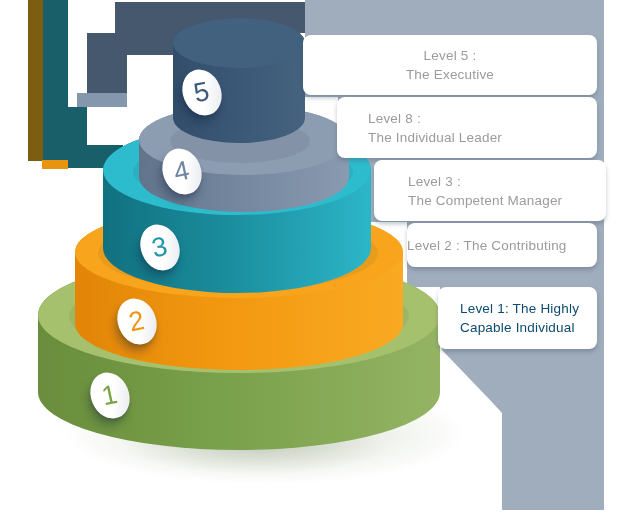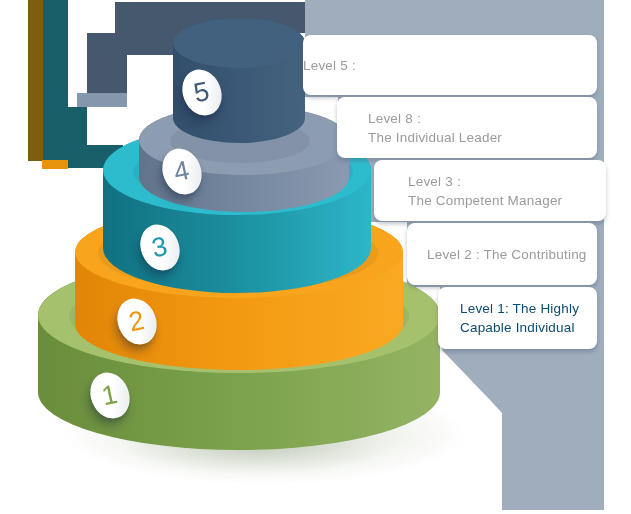--- a/index.html
+++ b/index.html
@@ -55,24 +55,24 @@
   .b2{left:118px;top:298px;}
   .b1{left:91px;top:372px;}
   
   .card{
     position:absolute;z-index:6;border-radius:8px;
     box-shadow:0 3px 4px rgba(73,89,110,.35);
     display:flex;flex-direction:column;justify-content:center;
     font-size:13.5px;line-height:19px;letter-spacing:.2px;
   }
   .card span{display:block;white-space:nowrap;}
-  .c1{left:303px;top:35px;width:294px;height:60px;}
+  .c1{left:303px;top:35px;width:294px;height:60px;text-align:center;}
   .c2{left:337px;top:97px;width:260px;height:61px;padding-left:31px;}
   .c3{left:374px;top:160px;width:232px;height:61px;padding-left:34px;}
-  .c4{left:407px;top:223px;width:190px;height:62px;padding-left:20px;}
+  .c4{left:407px;top:223px;width:190px;height:44px;}
   .c5{left:438px;top:287px;width:159px;height:62px;padding-left:22px;}
 </style>
 </head>
 <body>
 
 <div class="canvas">
 
   <div class="shadow-a"></div>
   <div class="shadow-b"></div>
 
@@ -155,20 +155,21 @@
   </div>
   <div class="badge b2">
     <span style="color: rgb(240, 147, 15);">2</span>
   </div>
   <div class="badge b1">
     <span style="color: rgb(122, 163, 68);">1</span>
   </div>
 
   <div class="card c1" style="background-color: rgb(255, 255, 255); color: rgb(155, 155, 155);">
     <span>Level 5 :</span>
+    <span>The Executive</span>
   </div>
   <div class="card c2" style="background-color: rgb(255, 255, 255); color: rgb(155, 155, 155);">
     <span>Level 8 :</span>
     <span>The Individual Leader</span>
   </div>
   <div class="card c3" style="background-color: rgb(255, 255, 255); color: rgb(155, 155, 155);">
     <span>Level 3 :</span>
     <span>The Competent Manager</span>
   </div>
   <div class="card c4" style="background-color: rgb(255, 255, 255); color: rgb(155, 155, 155);">

